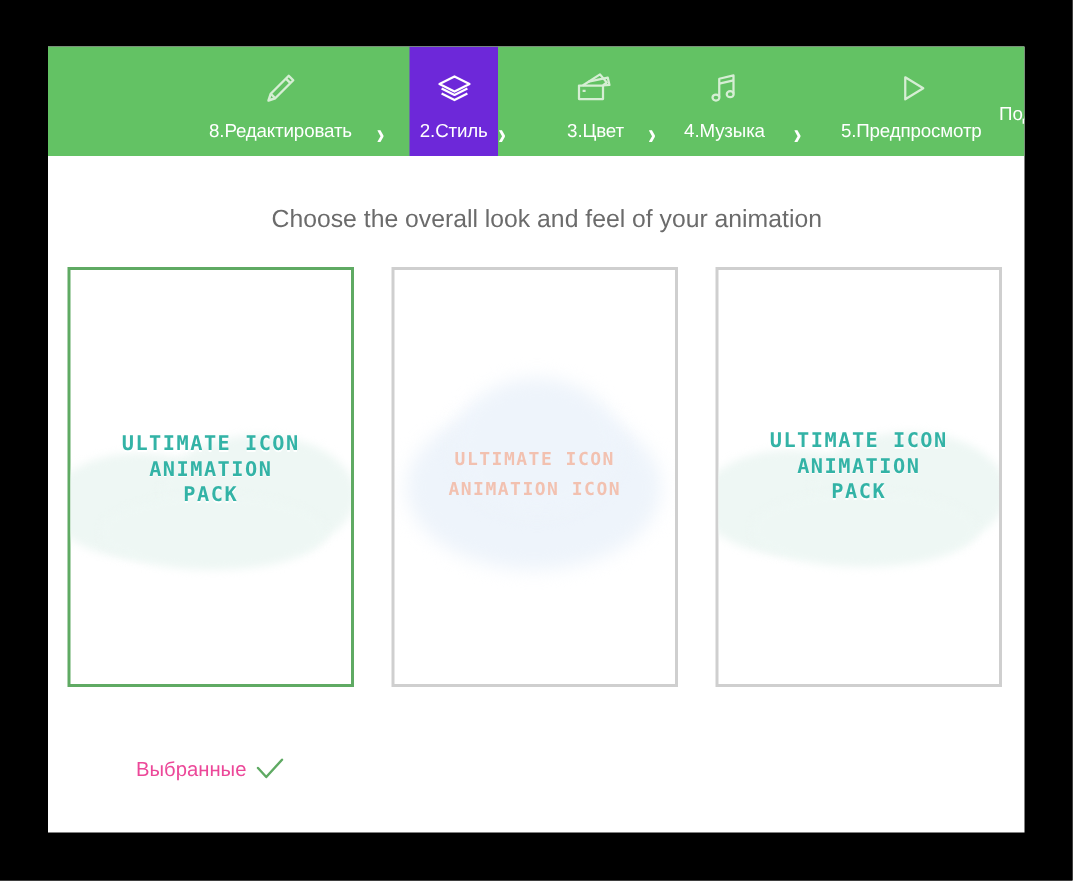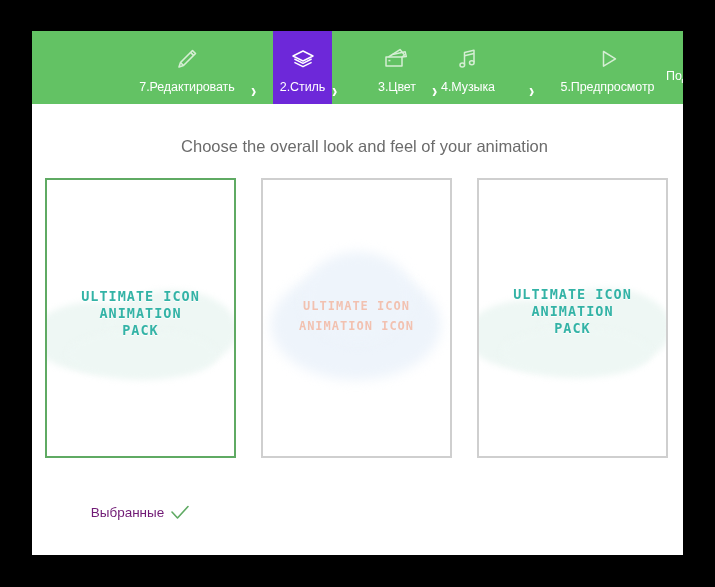--- a/index.html
+++ b/index.html
@@ -161,21 +161,21 @@
     position: absolute;
     left: 0;
     top: 467px;
     width: 191px;
     height: 30px;
     display: flex;
     align-items: center;
     justify-content: center;
   }
   #selected-label {
-    color: #701a75;
+    color: #ec4899;
     font-size: 13.5px;
     line-height: 16px;
   }
   #selected-check {
     margin-left: 6px;
     line-height: 0;
   }
 </style>
 </head>
 <body>
@@ -187,21 +187,21 @@
     <div class="step" style="left:88px; width:134px;">
       <span class="step-icon">
         <svg width="30" height="30" viewBox="0 0 30 30">
           <g fill="none" stroke="#d6eed4" stroke-width="1.6" stroke-linejoin="round">
             <path d="M20.5 6.5 L23.5 9.5 L11.5 21.5 L7 23 L8.5 18.5 Z"></path>
             <path d="M18.6 8.4 L21.6 11.4"></path>
             <path d="M8.5 18.5 L11.5 21.5"></path>
           </g>
         </svg>
       </span>
-      <span class="step-label">7.Редактировать</span>
+      <span class="step-label">8.Редактировать</span>
     </div>
 
     <div class="chev" style="left:219px;">›</div>
 
     <div class="step active" style="left:241px; width:59px;">
       <span class="step-icon">
         <svg width="30" height="30" viewBox="0 0 30 30">
           <g fill="none" stroke="#ffffff" stroke-width="1.5" stroke-linejoin="round">
             <path d="M15 7 L25 12 L15 17 L5 12 Z"></path>
             <path d="M6.4 15 L15 19.3 L23.6 15"></path>
@@ -223,21 +223,21 @@
             <path d="M11.4 10.4 L24.2 7.8 L25.3 12.6 L21 13"></path>
             <path d="M7.4 16.6 L9.4 16.6"></path>
           </g>
         </svg>
       </span>
       <span class="step-label">3.Цвет</span>
     </div>
 
     <div class="chev" style="left:400px;">›</div>
 
-    <div class="step" style="left:396px; width:80px;">
+    <div class="step" style="left:411px; width:80px;">
       <span class="step-icon">
         <svg width="30" height="30" viewBox="0 0 30 30">
           <g fill="none" stroke="#d6eed4" stroke-width="1.5" stroke-linejoin="round">
             <path d="M11.5 20.5 V8.5 L21 6.3 V18.3"></path>
             <path d="M11.5 11.8 L21 9.6"></path>
             <ellipse cx="9.3" cy="21" rx="2.3" ry="2"></ellipse>
             <ellipse cx="18.8" cy="18.8" rx="2.3" ry="2"></ellipse>
           </g>
         </svg>
       </span>

